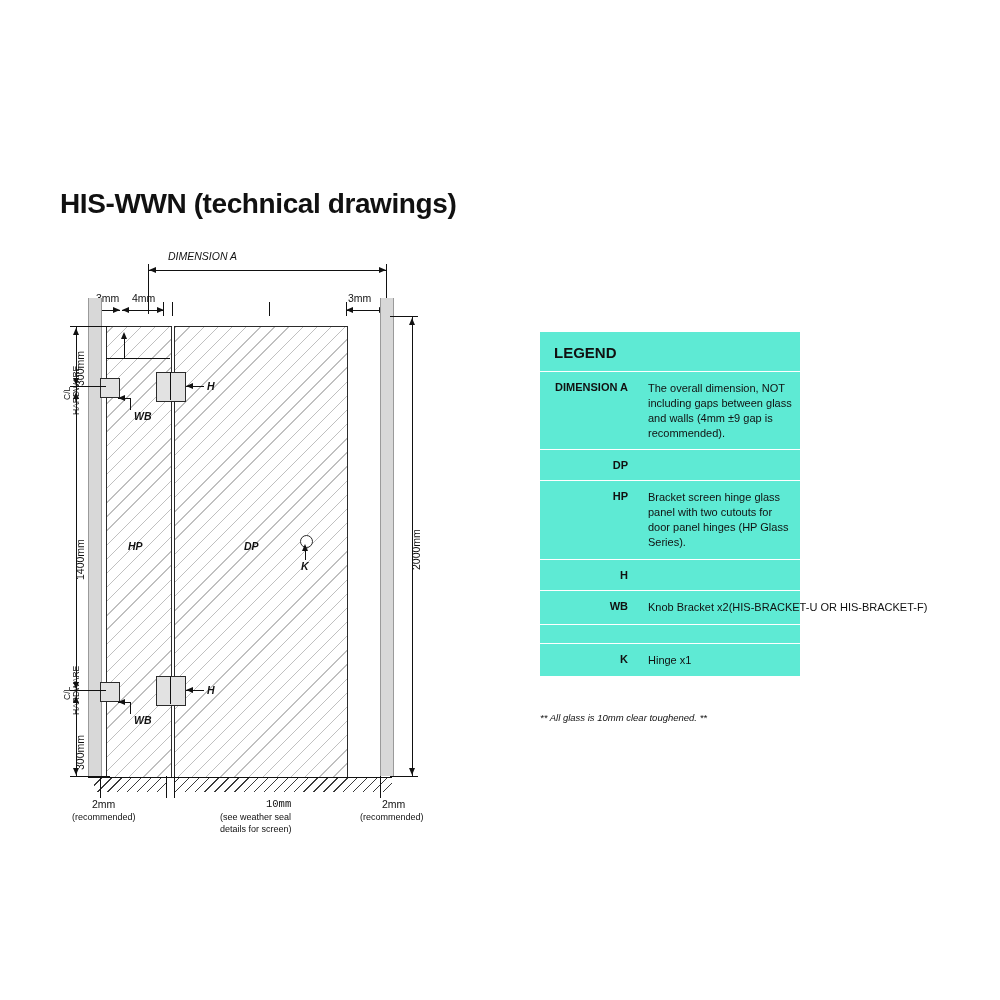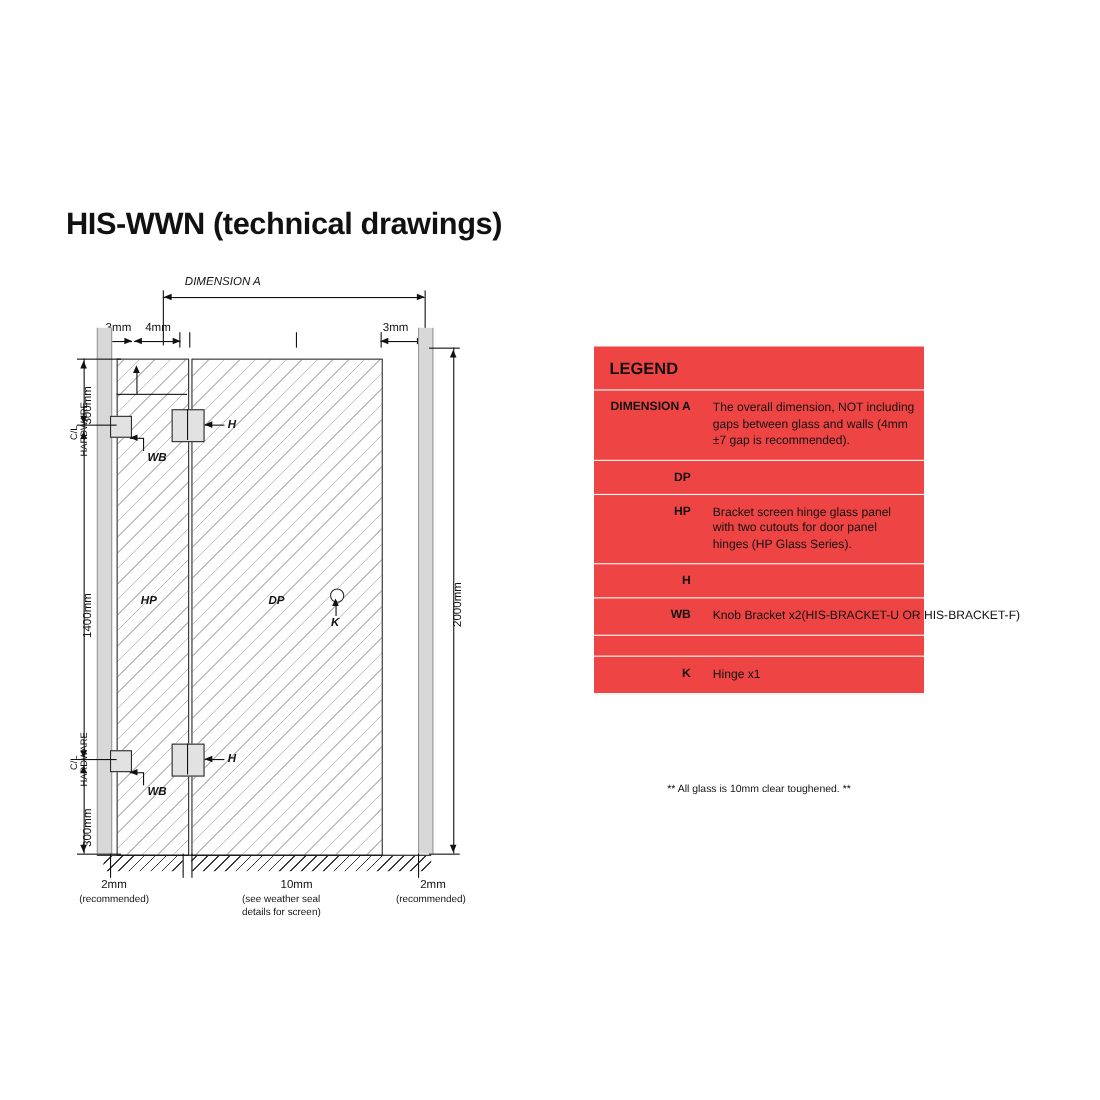--- a/index.html
+++ b/index.html
@@ -118,23 +118,23 @@
     transform: rotate(-90deg);
     font-size: 10.5px;
     white-space: nowrap;
   }
   .vtext.small { font-size: 8.5px; }
 
   
   #legend {
     position: absolute;
     left: 540px;
-    top: 315px;
-    width: 300px;
-    background: #ef4444;
+    top: 332px;
+    width: 260px;
+    background: #5eead4;
     font-size: 11px;
   }
   #legend .legend-title {
     padding: 12px 14px 10px 14px;
     font-size: 15px;
     font-weight: bold;
     border-bottom: 1px solid #ffffff;
   }
   .legend-row {
     display: flex;
@@ -159,22 +159,22 @@
   }
   .legend-row.wide .val {
     white-space: nowrap;
   }
   .legend-row.spacer { min-height: 18px; }
   #legend-note {
     position: absolute;
     left: 540px;
     top: 712px;
     width: 300px;
-    text-align: center;
     font-size: 9.5px;
+    font-style: italic;
     color: #111;
   }
 </style>
 </head>
 <body>
 
 <div id="title">HIS-WWN (technical drawings)</div>
 
 <div id="drawing">
 
@@ -286,34 +286,34 @@
   <div class="hline" style="left:28px; top:527px; width:304px;"></div>
 
   <div class="vline" style="left:40px; top:526px; height:22px;"></div>
   <div class="vline" style="left:106px; top:526px; height:22px;"></div>
   <div class="vline" style="left:114px; top:526px; height:22px;"></div>
   <div class="vline" style="left:320px; top:526px; height:22px;"></div>
 
   <div class="lbl" style="left:32px; top:548px;">2mm</div>
   <div class="lbl small" style="left:12px; top:562px;">(recommended)</div>
 
-  <div class="lbl" style="left:195px; top:548px;">10mm</div>
+  <div class="lbl" style="left:206px; top:548px;font-family:Liberation Mono, monospace;">10mm</div>
   <div class="lbl small" style="left:160px; top:562px; line-height:1.3; white-space:pre-line;">(see weather seal
 details for screen)</div>
 
   <div class="lbl" style="left:322px; top:548px;">2mm</div>
   <div class="lbl small" style="left:300px; top:562px;">(recommended)</div>
 </div>
 
 <div id="legend">
   <div class="legend-title">LEGEND</div>
 
   <div class="legend-row">
     <div class="key">DIMENSION A</div>
-    <div class="val">The overall dimension, NOT including gaps between glass and walls (4mm ±7 gap is recommended).</div>
+    <div class="val">The overall dimension, NOT including gaps between glass and walls (4mm ±9 gap is recommended).</div>
   </div>
 
   <div class="legend-row">
     <div class="key">DP</div>
   </div>
 
   <div class="legend-row">
     <div class="key">HP</div>
     <div class="val">Bracket screen hinge glass panel with two cutouts for door panel hinges (HP Glass Series).</div>
   </div>

